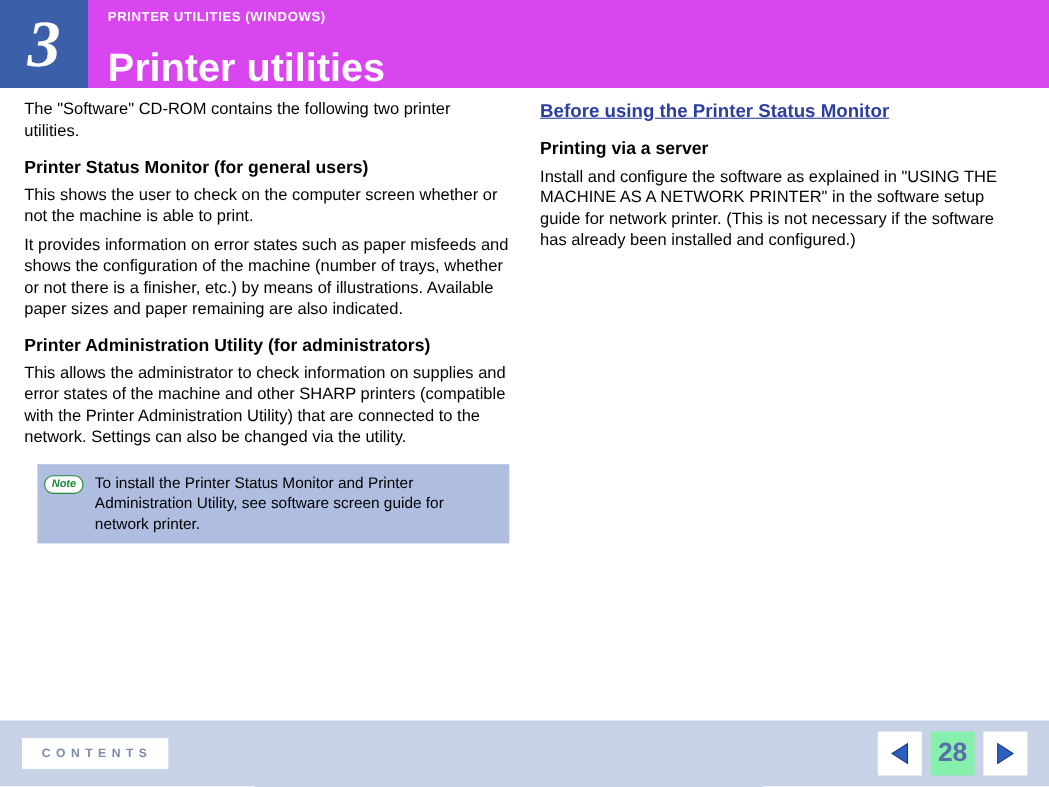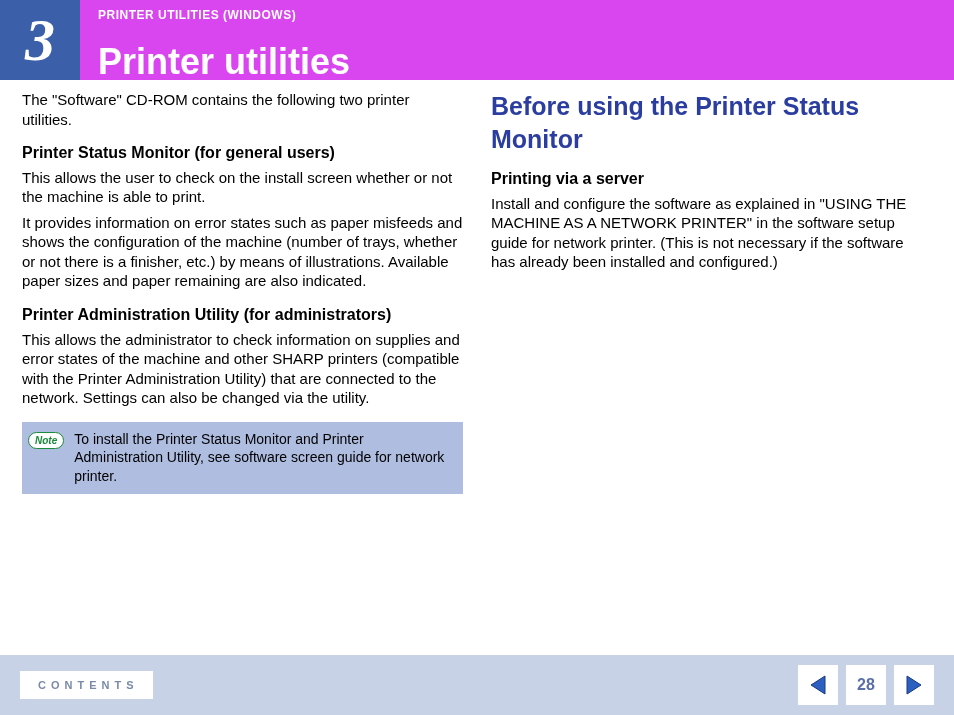--- a/index.html
+++ b/index.html
@@ -63,29 +63,31 @@
   .col p { margin-bottom: 6px; }
   .sub-h {
     font-weight: bold;
     font-size: 16px;
     margin-top: 14px;
     margin-bottom: 4px;
   }
   .section-h {
     color: #2b3ea0;
     font-weight: bold;
-    font-size: 25px;
+    font-size: 17px;
     margin-bottom: 6px;
+    text-decoration: underline;
   }
   .note-box {
     background: #aebde0;
     display: flex;
     align-items: flex-start;
     padding: 8px 10px 8px 6px;
     margin-top: 14px;
+    margin-left: 12px;
   }
   .note-badge {
     background: #fff;
     border: 1.5px solid #1b8a3a;
     color: #1b8a3a;
     border-radius: 12px;
     font-size: 10px;
     font-style: italic;
     font-weight: bold;
     padding: 1px 6px;
@@ -122,24 +124,24 @@
     height: 40px;
     background: #fff;
     display: flex;
     align-items: center;
     justify-content: center;
     margin-left: 8px;
   }
   .page-num {
     width: 40px;
     height: 40px;
-    background: #ffffff;
+    background: #86efac;
     color: #5a6fa8;
     font-weight: bold;
-    font-size: 16px;
+    font-size: 24px;
     display: flex;
     align-items: center;
     justify-content: center;
     margin-left: 8px;
   }
 </style>
 </head>
 <body>
 
 <div class="header">
@@ -147,21 +149,21 @@
   <div class="header-text">
     <div class="breadcrumb">PRINTER UTILITIES (WINDOWS)</div>
     <div class="page-title">Printer utilities</div>
   </div>
 </div>
 
 <div class="content">
   <div class="col">
     <p>The "Software" CD-ROM contains the following two printer utilities.</p>
     <div class="sub-h">Printer Status Monitor (for general users)</div>
-    <p>This allows the user to check on the install screen whether or not the machine is able to print.</p>
+    <p>This shows the user to check on the computer screen whether or not the machine is able to print.</p>
     <p>It provides information on error states such as paper misfeeds and shows the configuration of the machine (number of trays, whether or not there is a finisher, etc.) by means of illustrations. Available paper sizes and paper remaining are also indicated.</p>
     <div class="sub-h">Printer Administration Utility (for administrators)</div>
     <p>This allows the administrator to check information on supplies and error states of the machine and other SHARP printers (compatible with the Printer Administration Utility) that are connected to the network. Settings can also be changed via the utility.</p>
     <div class="note-box">
       <span class="note-badge">Note</span>
       <span class="note-text">To install the Printer Status Monitor and Printer Administration Utility, see software screen guide for network printer.</span>
     </div>
   </div>
   <div class="col">
     <div class="section-h">Before using the Printer Status Monitor</div>

